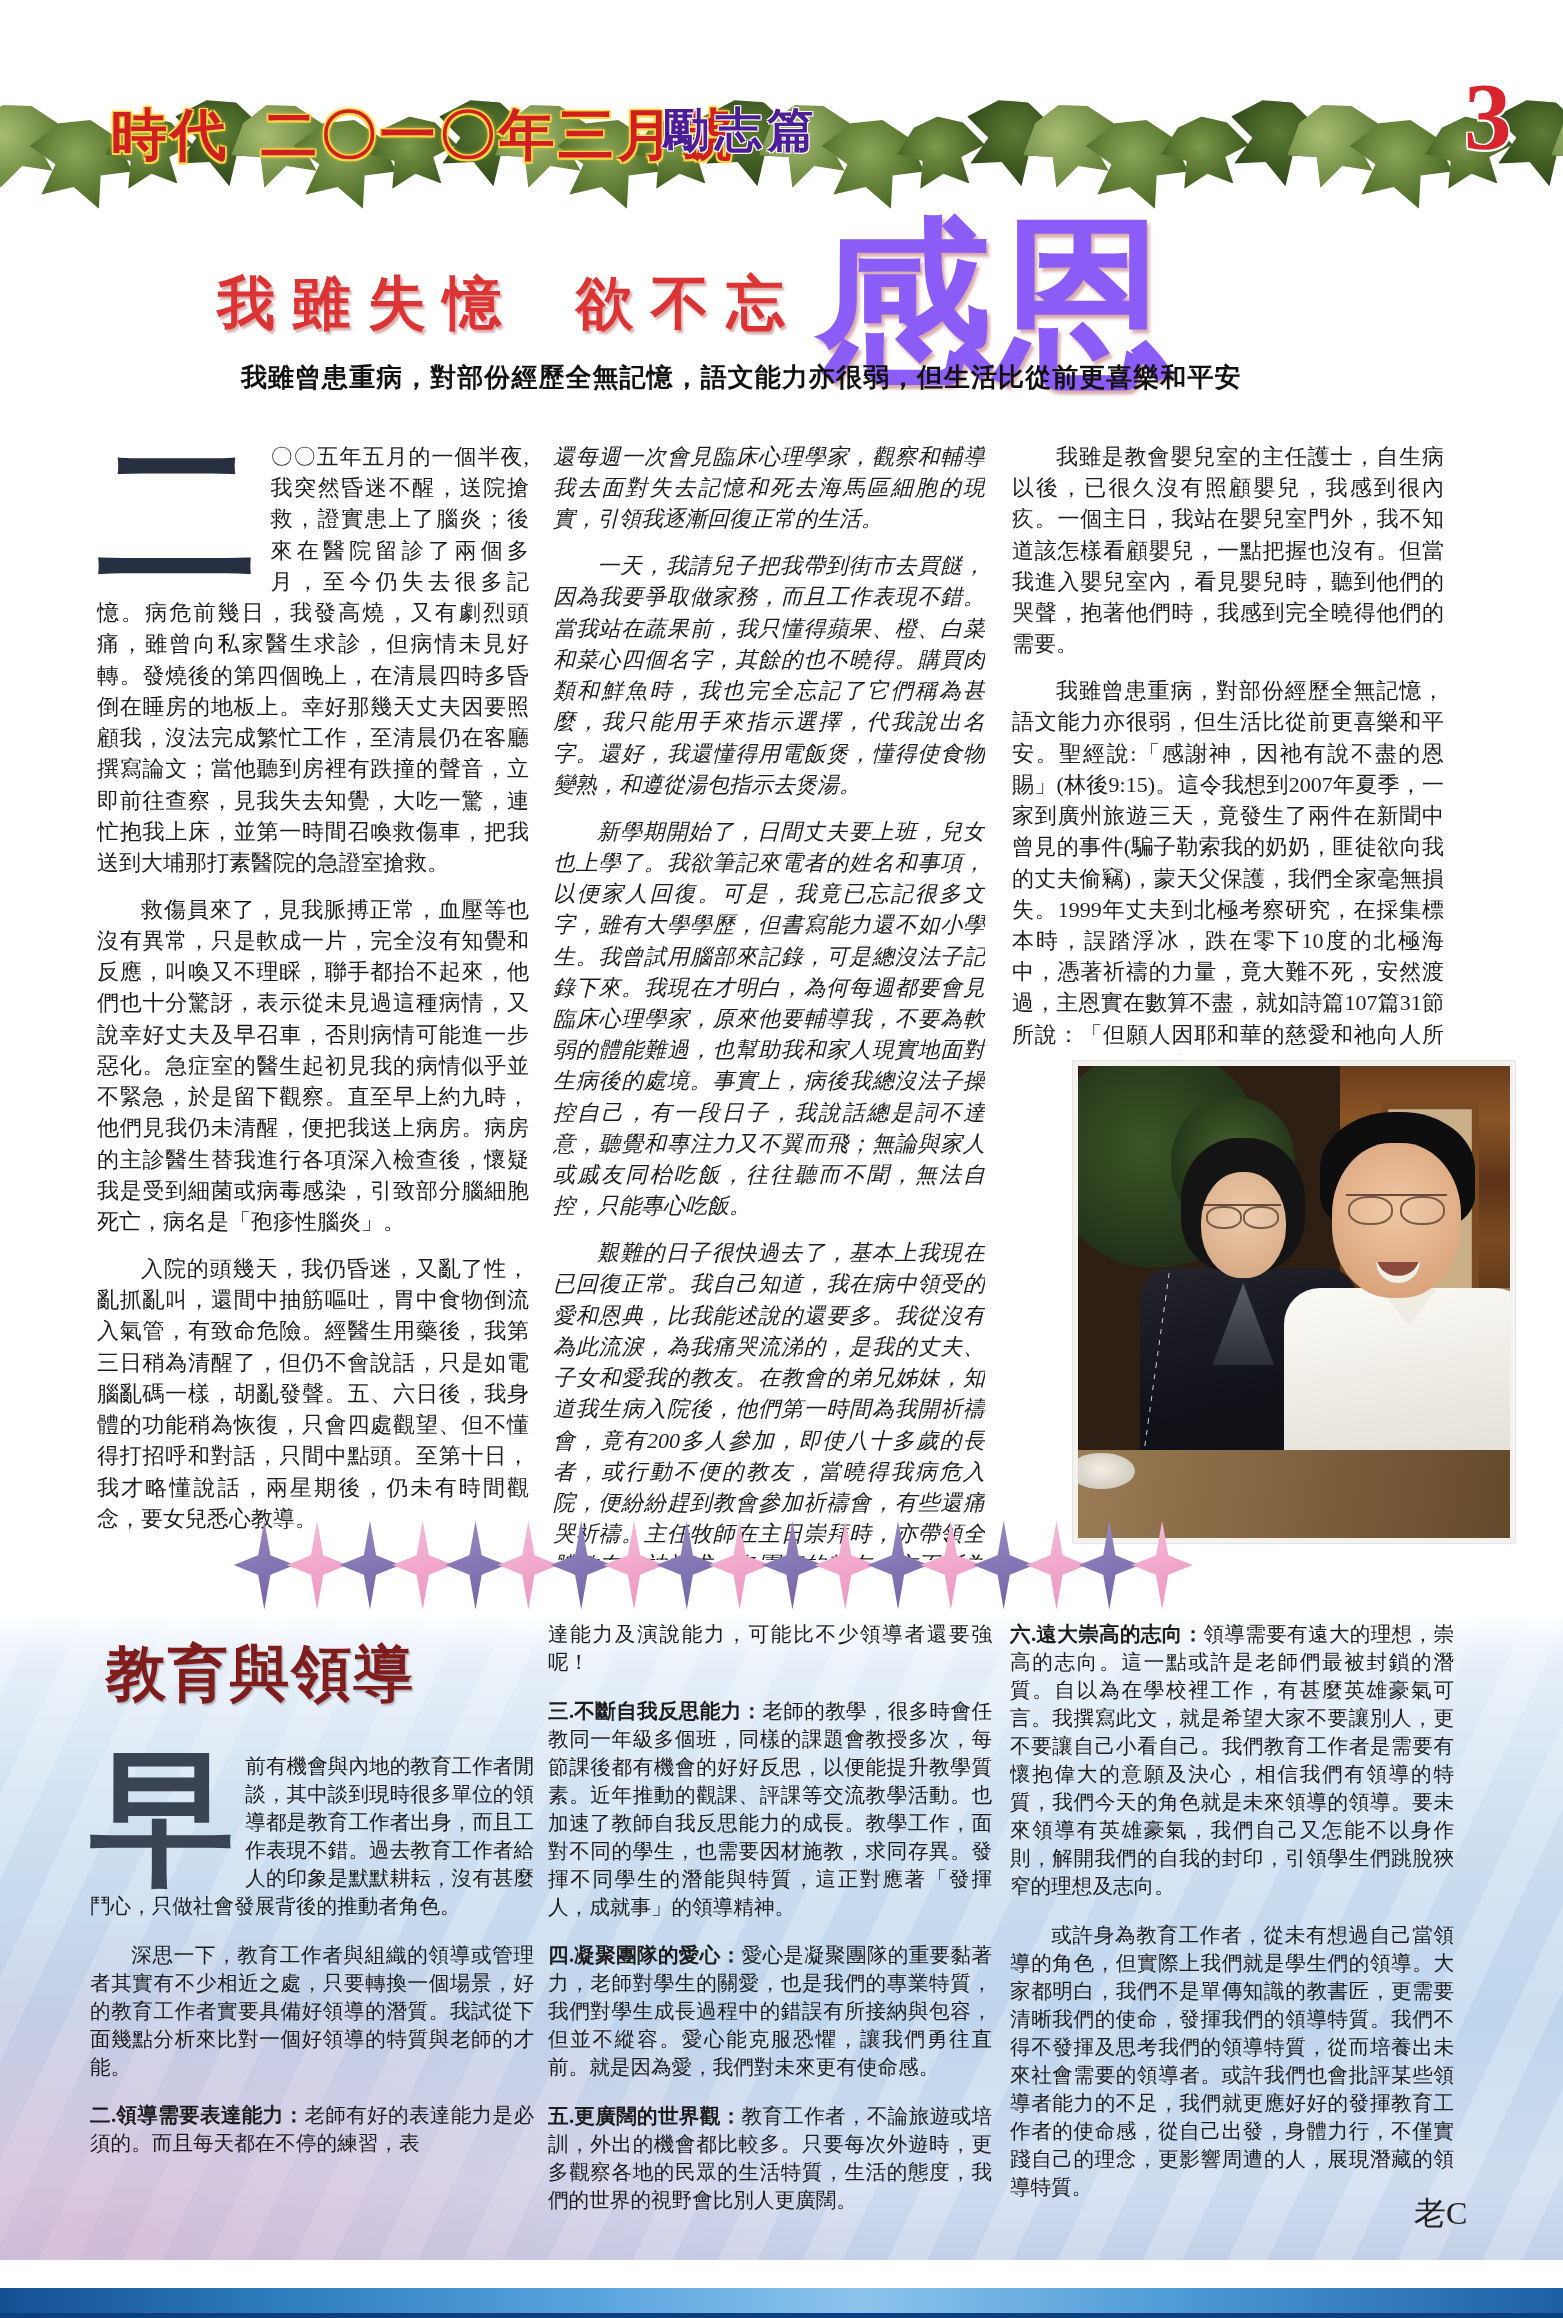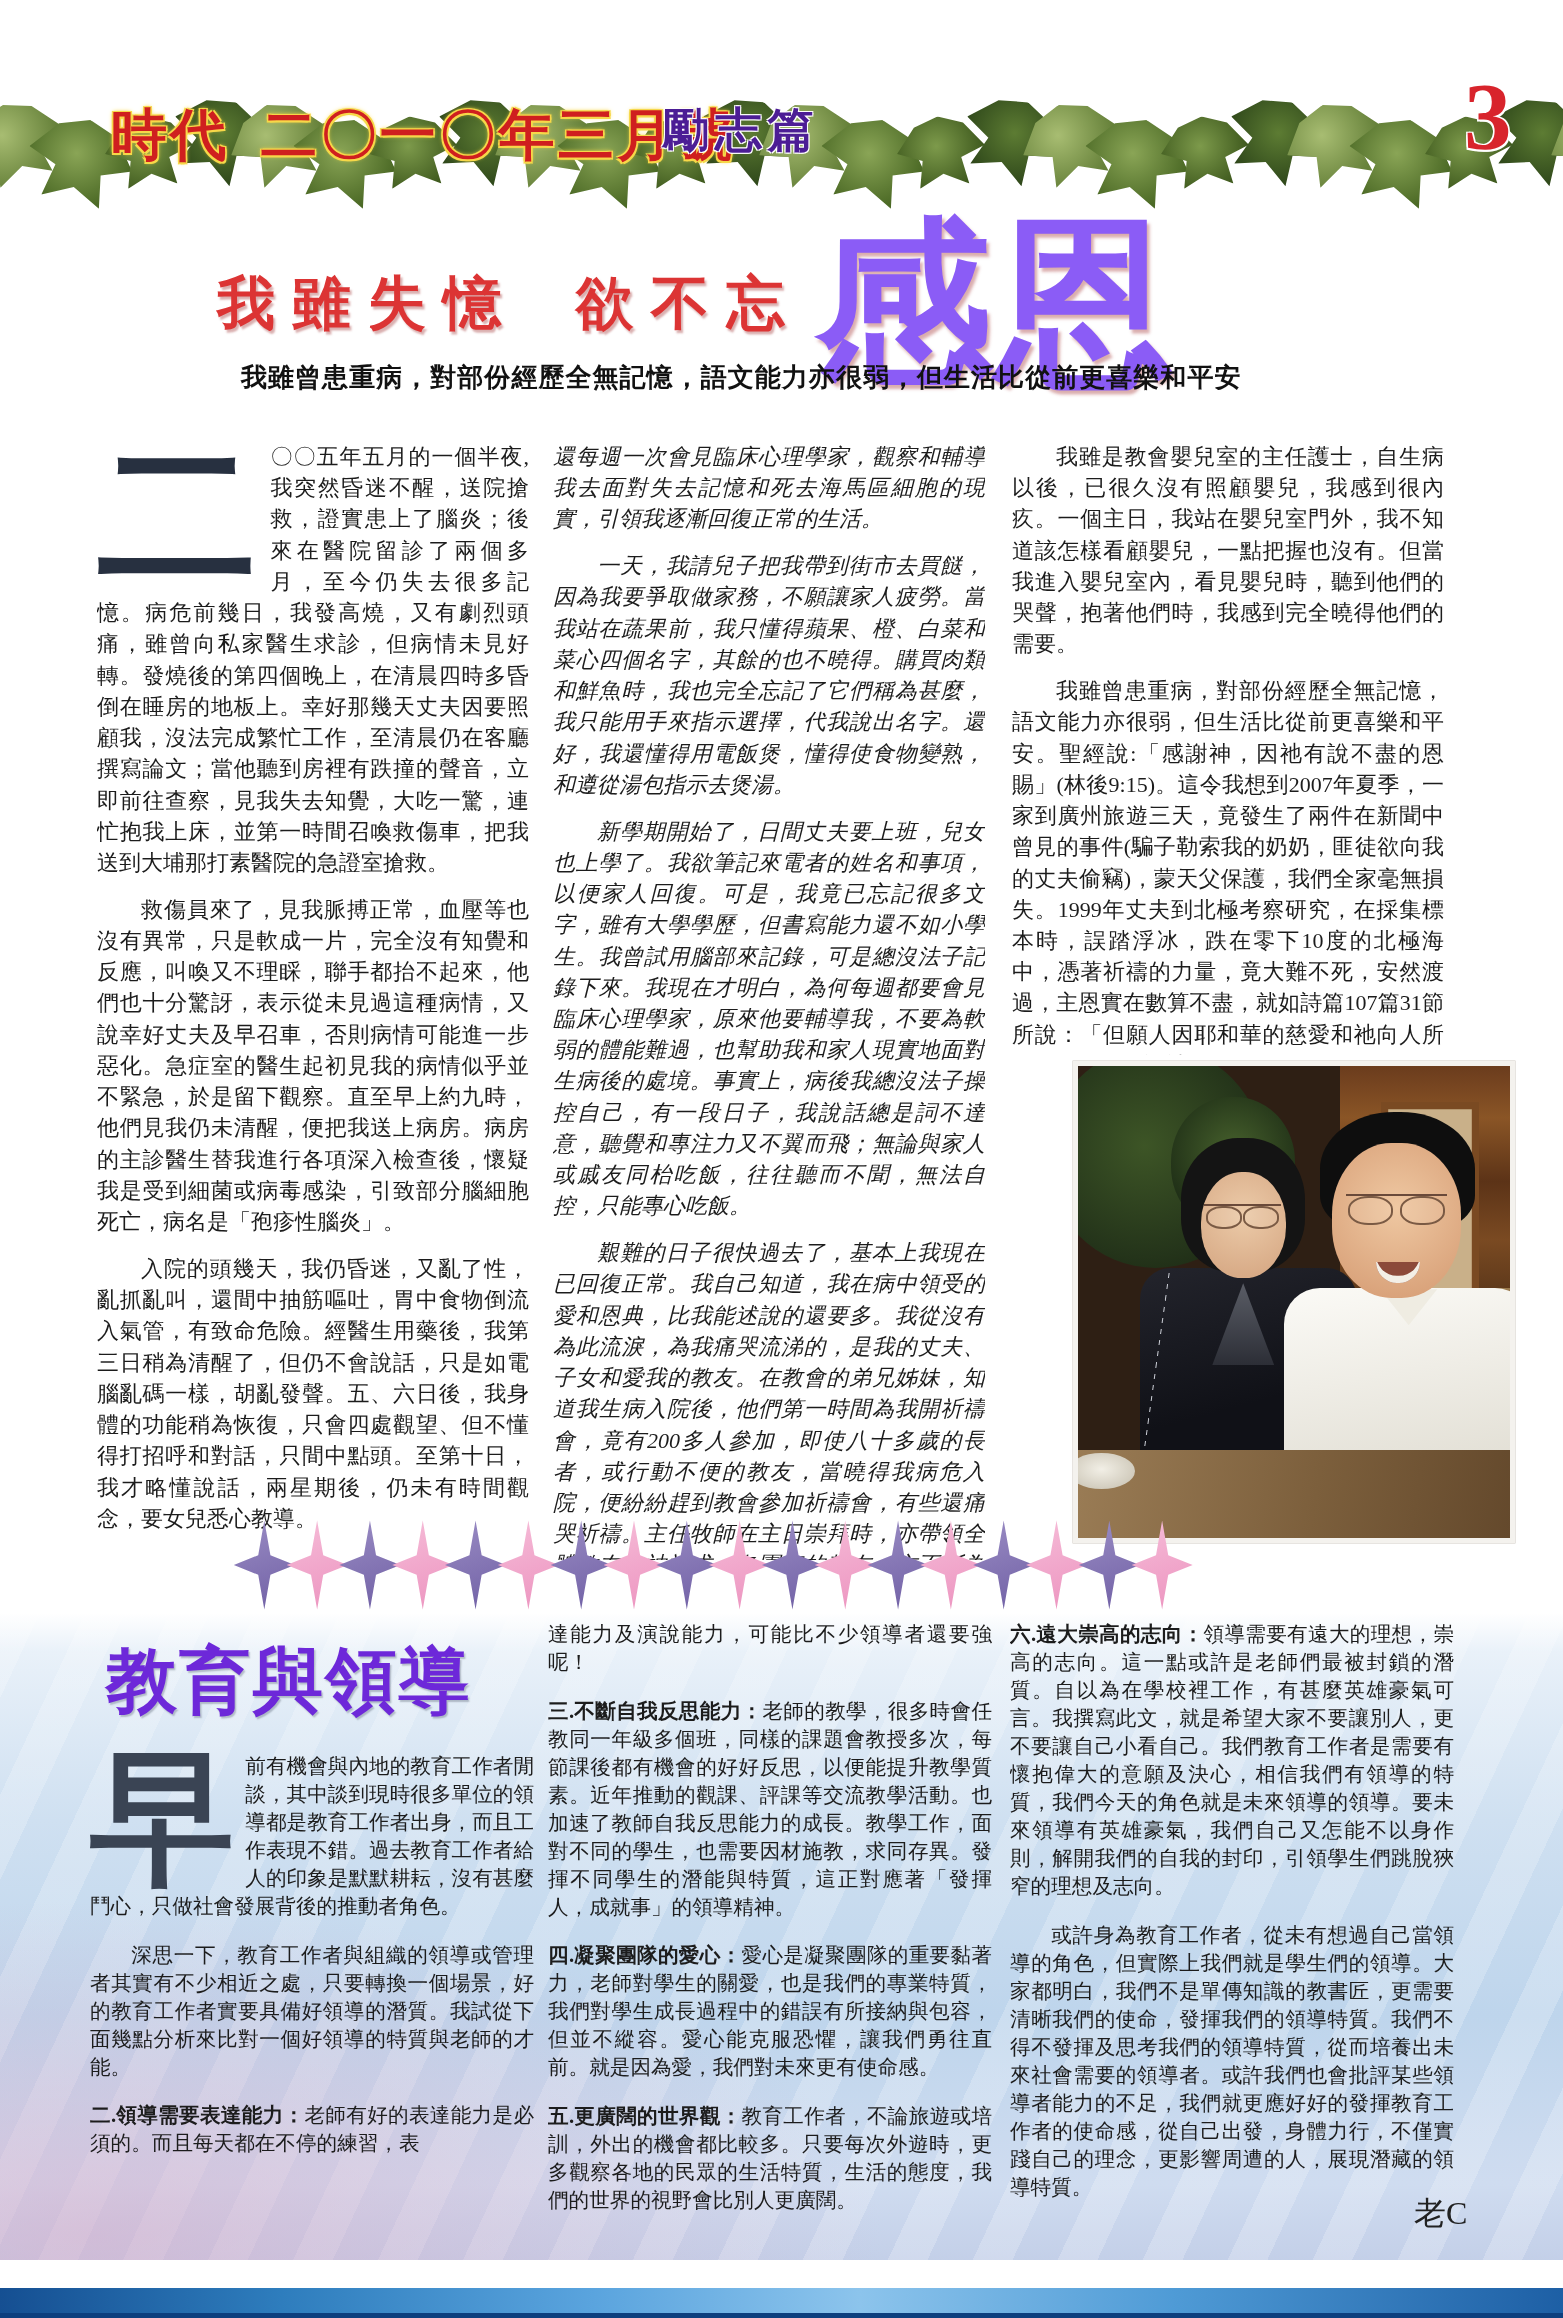--- a/index.html
+++ b/index.html
@@ -96,21 +96,21 @@
         clip-path:polygon(50% 0%,60% 39%,100% 50%,60% 61%,50% 100%,40% 61%,0% 50%,40% 39%);}
   .star.s0{background:linear-gradient(160deg,#9a8cc4,#6f5fa4);filter:drop-shadow(0 0 2.1px #c2187e);}
   .star.s1{background:linear-gradient(160deg,#f6bcd8,#ec93bf);filter:drop-shadow(0 0 2.1px #c2187e);}
 
   
   #blue-panel{position:absolute;left:0;top:1613px;width:1563px;height:649px;
       background:
         radial-gradient(ellipse at 6% 96%,rgba(216,170,200,.55),transparent 38%),
         repeating-linear-gradient(115deg,rgba(255,255,255,.22) 0 36px,rgba(255,255,255,0) 36px 77px),
         linear-gradient(180deg,#ffffff 0%,#e9f1f9 6%,#cfe0f1 32%,#bed5ec 62%,#cfdcf0 88%,#c3cfe8 100%);}
-  #a2-title{position:absolute;left:106px;top:1634px;font-size:71px;font-weight:800;color:#6d28d9;
+  #a2-title{position:absolute;left:106px;top:1634px;font-size:60px;font-weight:800;color:#7f1d1d;
       letter-spacing:0.03em;white-space:nowrap;text-shadow:1.5px 2.1px 1.5px rgba(20,30,50,.25);}
   .bcol{position:absolute;width:444px;font-size:20.6px;line-height:1.36;text-align:justify;overflow:hidden;}
   #a2-col1{left:90px;top:1752px;height:513px;}
   #a2-col2{left:548px;top:1620px;height:647px;}
   #a2-col3{left:1010px;top:1620px;height:647px;}
   .bcol .para{margin:0 0 20.6px 0;}
   .dropcap2{float:left;font-size:144px;line-height:0.9;font-weight:700;color:#3a4454;
       padding:3.1px 11.3px 0 0;}
   .phead{font-weight:800;}
   #signature{position:absolute;left:1414px;top:2192px;font-size:32px;font-weight:400;color:#222;}
@@ -167,21 +167,21 @@
 
   <div id="a1-col1" class="col">
     <p class="para"><span class="dropcap">二</span><span>〇〇五年五月的一個半夜,我突然昏迷不醒，送院搶救，證實患上了腦炎；後來在醫院留診了兩個多月，至今仍失去很多記憶。病危前幾日，我發高燒，又有劇烈頭痛，雖曾向私家醫生求診，但病情未見好轉。發燒後的第四個晚上，在清晨四時多昏倒在睡房的地板上。幸好那幾天丈夫因要照顧我，沒法完成繁忙工作，至清晨仍在客廳撰寫論文；當他聽到房裡有跌撞的聲音，立即前往查察，見我失去知覺，大吃一驚，連忙抱我上床，並第一時間召喚救傷車，把我送到大埔那打素醫院的急證室搶救。</span></p>
     <p class="para indent"><span>救傷員來了，見我脈搏正常，血壓等也沒有異常，只是軟成一片，完全沒有知覺和反應，叫喚又不理睬，聯手都抬不起來，他們也十分驚訝，表示從未見過這種病情，又說幸好丈夫及早召車，否則病情可能進一步惡化。急症室的醫生起初見我的病情似乎並不緊急，於是留下觀察。直至早上約九時，他們見我仍未清醒，便把我送上病房。病房的主診醫生替我進行各項深入檢查後，懷疑我是受到細菌或病毒感染，引致部分腦細胞死亡，病名是「孢疹性腦炎」。</span></p>
     <p class="para indent"><span>入院的頭幾天，我仍昏迷，又亂了性，亂抓亂叫，還間中抽筋嘔吐，胃中食物倒流入氣管，有致命危險。經醫生用藥後，我第三日稍為清醒了，但仍不會說話，只是如電腦亂碼一樣，胡亂發聲。五、六日後，我身體的功能稍為恢復，只會四處觀望、但不懂得打招呼和對話，只間中點頭。至第十日，我才略懂說話，兩星期後，仍未有時間觀念，要女兒悉心教導。</span></p>
     <p class="para indent"></p>
   </div>
 
   <div id="a1-col2" class="col">
     <p class="para"><span>還每週一次會見臨床心理學家，觀察和輔導我去面對失去記憶和死去海馬區細胞的現實，引領我逐漸回復正常的生活。</span></p>
-    <p class="para indent"><span>一天，我請兒子把我帶到街市去買餸，因為我要爭取做家務，不願讓家人疲勞。當我站在蔬果前，我只懂得蘋果、橙、白菜和菜心四個名字，其餘的也不曉得。購買肉類和鮮魚時，我也完全忘記了它們稱為甚麼，我只能用手來指示選擇，代我說出名字。還好，我還懂得用電飯煲，懂得使食物變熟，和遵從湯包指示去煲湯。</span></p>
+    <p class="para indent"><span>一天，我請兒子把我帶到街市去買餸，因為我要爭取做家務，而且工作表現不錯。當我站在蔬果前，我只懂得蘋果、橙、白菜和菜心四個名字，其餘的也不曉得。購買肉類和鮮魚時，我也完全忘記了它們稱為甚麼，我只能用手來指示選擇，代我說出名字。還好，我還懂得用電飯煲，懂得使食物變熟，和遵從湯包指示去煲湯。</span></p>
     <p class="para indent"><span>新學期開始了，日間丈夫要上班，兒女也上學了。我欲筆記來電者的姓名和事項，以便家人回復。可是，我竟已忘記很多文字，雖有大學學歷，但書寫能力還不如小學生。我曾試用腦部來記錄，可是總沒法子記錄下來。我現在才明白，為何每週都要會見臨床心理學家，原來他要輔導我，不要為軟弱的體能難過，也幫助我和家人現實地面對生病後的處境。事實上，病後我總沒法子操控自己，有一段日子，我說話總是詞不達意，聽覺和專注力又不翼而飛；無論與家人或戚友同枱吃飯，往往聽而不聞，無法自控，只能專心吃飯。</span></p>
     <p class="para indent"><span>艱難的日子很快過去了，基本上我現在已回復正常。我自己知道，我在病中領受的愛和恩典，比我能述說的還要多。我從沒有為此流淚，為我痛哭流涕的，是我的丈夫、子女和愛我的教友。在教會的弟兄姊妹，知道我生病入院後，他們第一時間為我開祈禱會，竟有200多人參加，即使八十多歲的長者，或行動不便的教友，當曉得我病危入院，便紛紛趕到教會參加祈禱會，有些還痛哭祈禱。主任牧師在主日崇拜時，亦帶領全體教友向神祈求。各團契的教友，亦不斷為我禱告，求神施恩。我出院到教會崇拜，在進入教堂途中，教友紛紛前來安慰和鼓勵，我真是感激不盡。</span></p>
 
   </div>
 
   <div id="a1-col3" class="col">
     <p class="para indent"><span>我雖是教會嬰兒室的主任護士，自生病以後，已很久沒有照顧嬰兒，我感到很內疚。一個主日，我站在嬰兒室門外，我不知道該怎樣看顧嬰兒，一點把握也沒有。但當我進入嬰兒室內，看見嬰兒時，聽到他們的哭聲，抱著他們時，我感到完全曉得他們的需要。</span></p>
     <p class="para indent"><span>我雖曾患重病，對部份經歷全無記憶，語文能力亦很弱，但生活比從前更喜樂和平安。聖經說:「感謝神，因祂有說不盡的恩賜」(林後9:15)。這令我想到2007年夏季，一家到廣州旅遊三天，竟發生了兩件在新聞中曾見的事件(騙子勒索我的奶奶，匪徒欲向我的丈夫偷竊)，蒙天父保護，我們全家毫無損失。1999年丈夫到北極考察研究，在採集標本時，誤踏浮冰，跌在零下10度的北極海中，憑著祈禱的力量，竟大難不死，安然渡過，主恩實在數算不盡，就如詩篇107篇31節所說：「但願人因耶和華的慈愛和祂向人所行的奇事都稱讚祂！」</span></p>
 
   </div>

